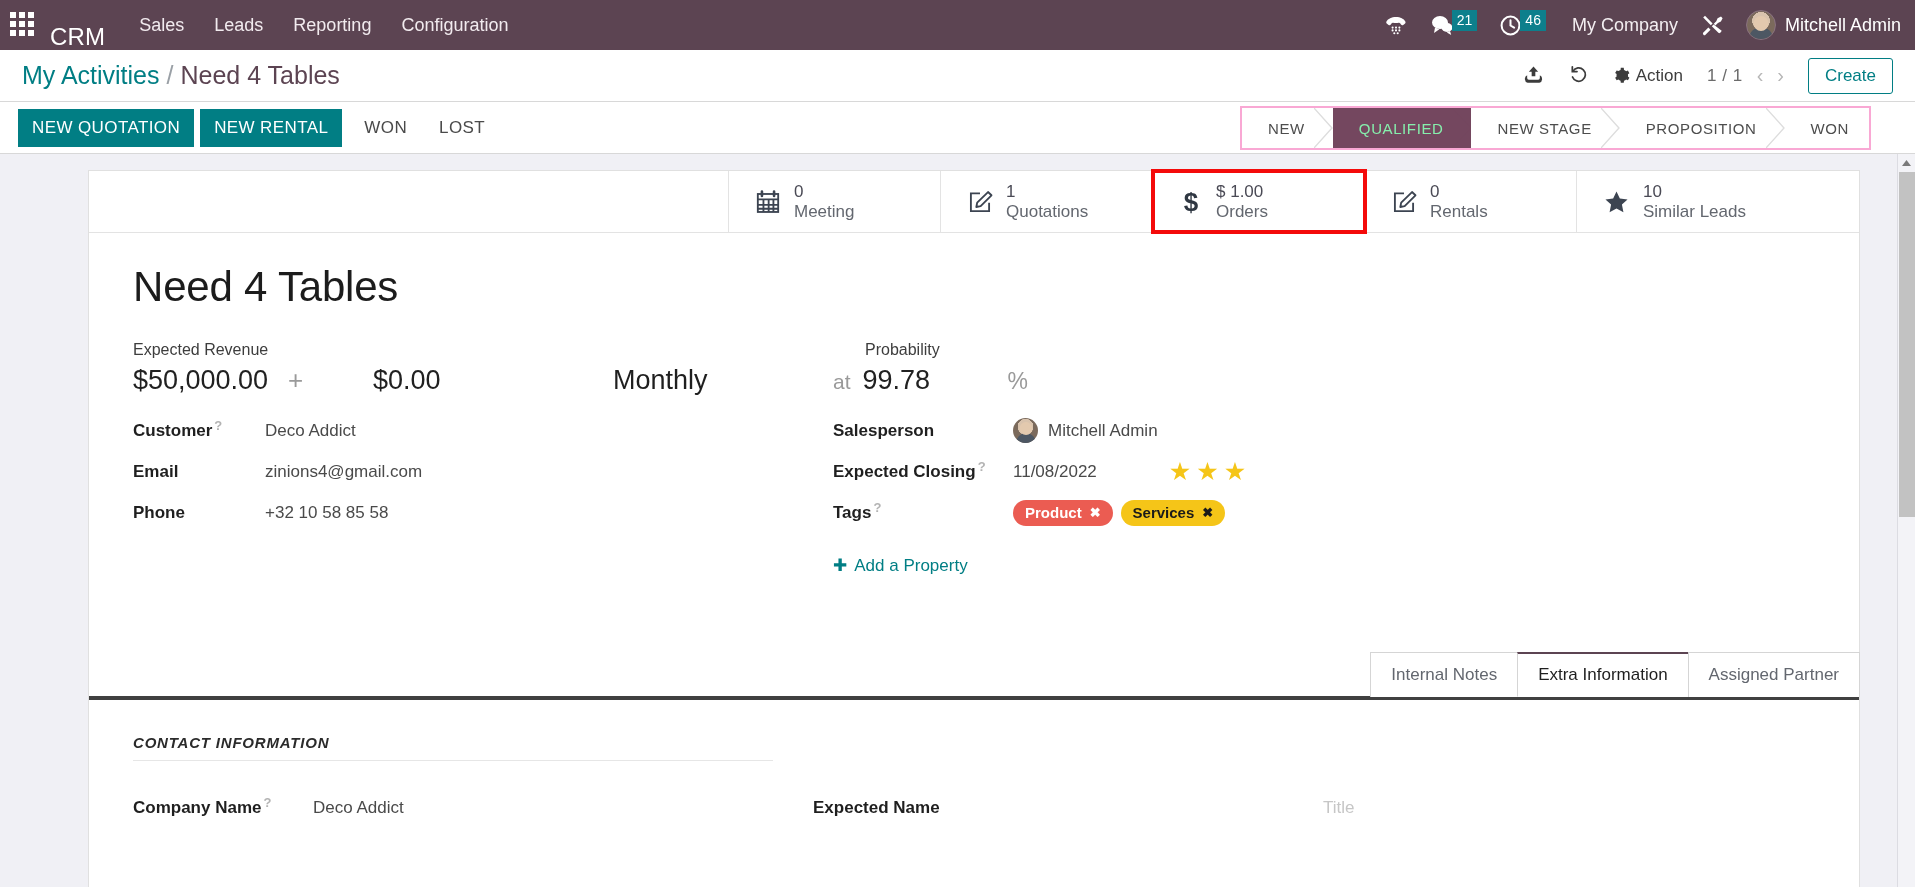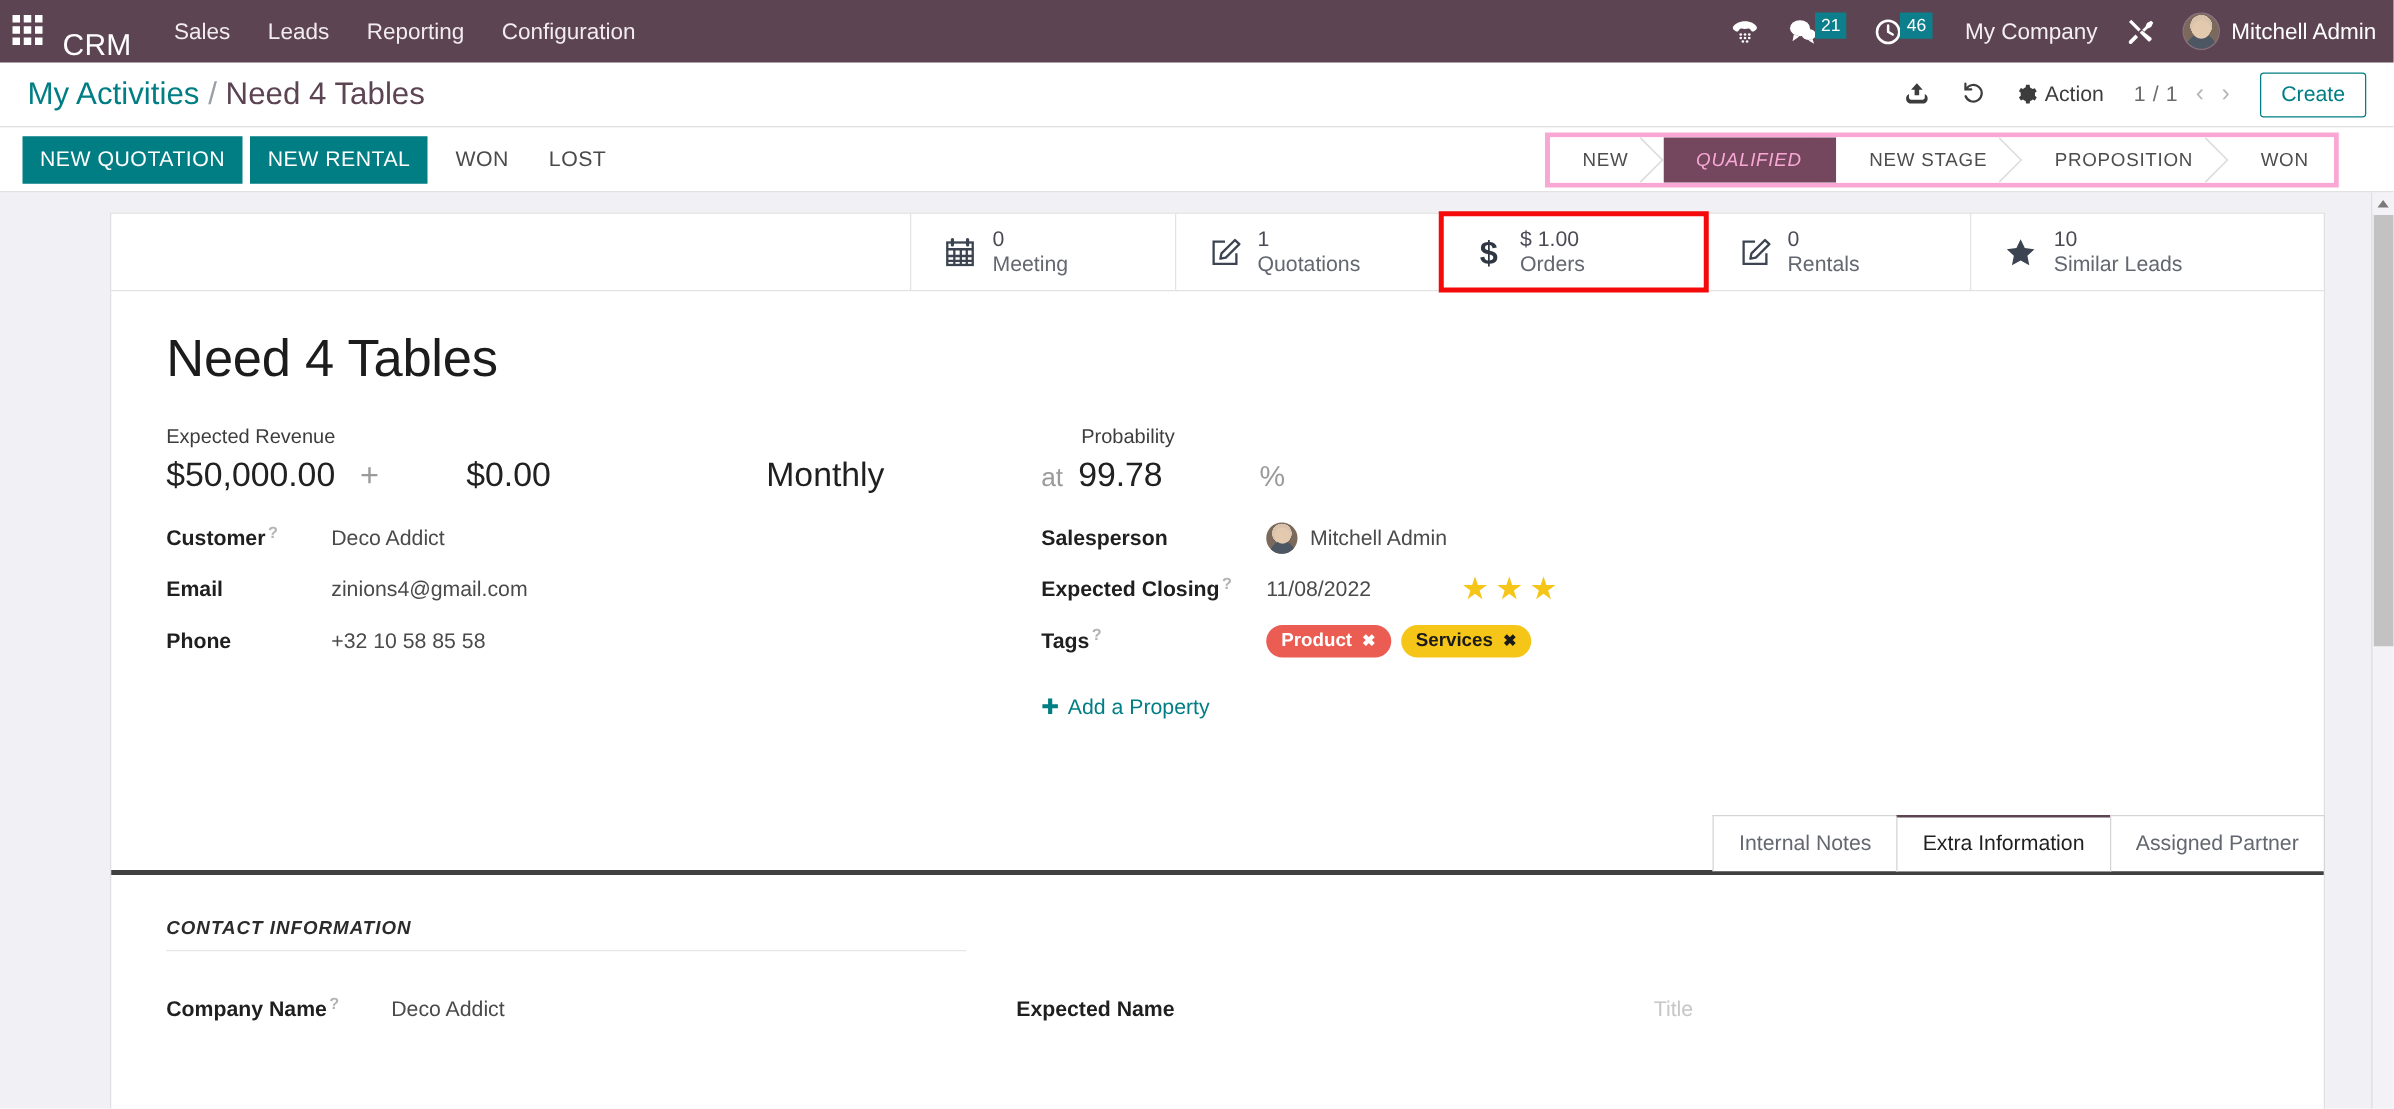--- a/index.html
+++ b/index.html
@@ -139,42 +139,42 @@
     letter-spacing: .4px;
     padding: 9px 16px;
     cursor: pointer;
   }
 
   
   .pipeline-wrap {
     position: absolute;
     right: 44px; top: 4px;
     display: flex; align-items: stretch;
-    border: 4px solid #f9a8d4;
+    border: 2px solid #f9a8d4;
     background: #ffffff;
     height: 44px;
   }
   .pipeline { display: flex; align-items: stretch; background: #fff; }
   .stage {
     position: relative;
     display: flex; align-items: center;
     padding: 0 28px 0 26px;
     font-size: 15px;
     letter-spacing: .6px;
     color: #4d4d4d;
     background: #ffffff;
     cursor: pointer;
     white-space: nowrap;
   }
   .stage .chev {
     position: absolute; right: -1px; top: 0; bottom: 0; width: 20px;
     pointer-events: none;
   }
   .stage .chev svg { display: block; height: 100%; width: 20px; }
-  .stage.active { background: #74475f; color: #f9a8d4; font-style: italic; }
+  .stage.active { background: #74475f; color: #86efac; }
   .stage.active .chev-fill { fill: #74475f; }
   .stage:last-child { padding-right: 20px; }
 
   
   .viewport {
     position: relative;
     height: calc(887px - 50px - 52px - 52px);
     background: #f0f0f5;
     overflow: hidden;
   }

